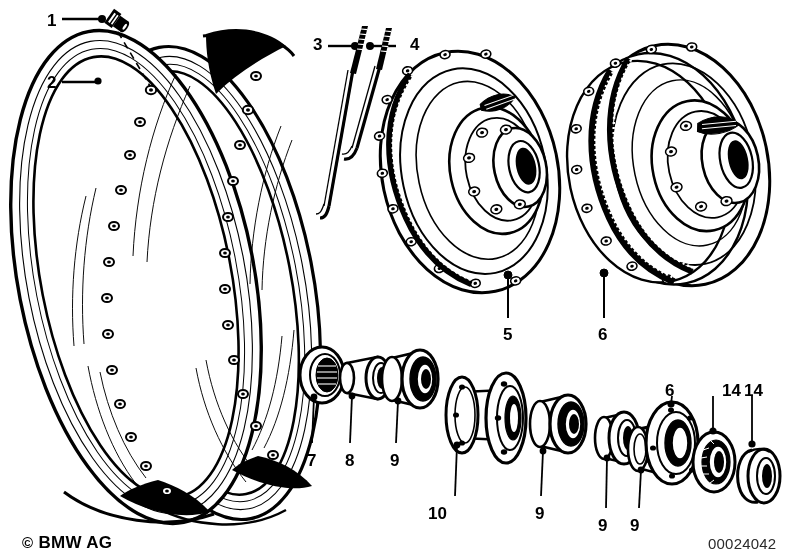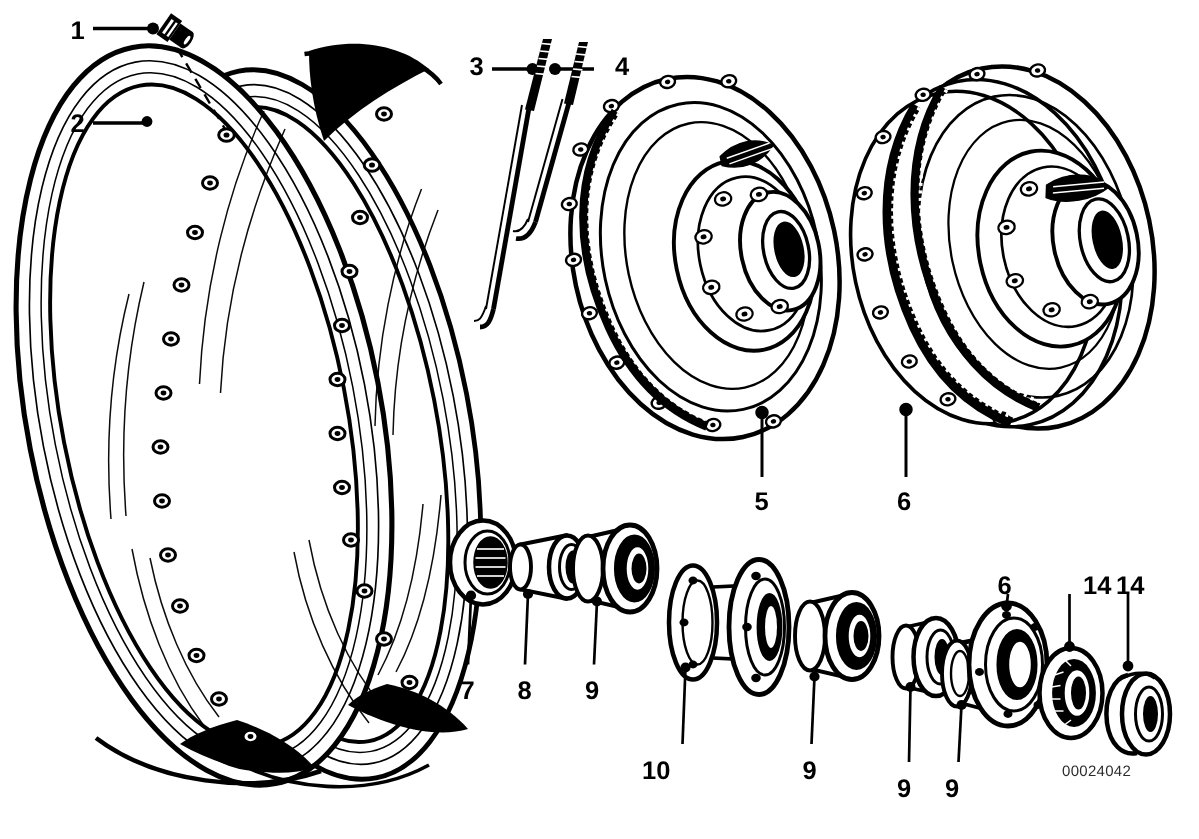--- a/index.html
+++ b/index.html
@@ -6,21 +6,21 @@
   body{width:799px;height:559px;overflow:hidden;
        font-family:"Liberation Sans",sans-serif;color:#000;}
   #sheet{position:relative;width:799px;height:559px;background:#fff;}
   svg#art{position:absolute;left:0;top:0;width:799px;height:559px;}
   .callout{position:absolute;font-weight:bold;font-size:17px;line-height:1;
            color:#000;font-family:"Liberation Sans",sans-serif;
            white-space:nowrap;}
   .footer-copy{position:absolute;left:22px;top:533px;font-size:17px;
                font-weight:bold;letter-spacing:.3px;}
   .footer-copy .cmark{font-size:15px;}
-  .drawing-no{position:absolute;left:708px;top:509px;font-size:10px;
+  .drawing-no{position:absolute;left:708px;top:535px;font-size:15px;
               color:#2b2b2b;letter-spacing:.2px;}
 </style>
 </head>
 <body>
 
 <div id="sheet">
 
   <svg id="art" viewBox="0 0 799 559">
     <defs>
       <clipPath id="rimClipA">
@@ -469,15 +469,19 @@
   <div class="callout" style="left:345px; top:452px;">8</div>
   <div class="callout" style="left:390px; top:452px;">9</div>
   <div class="callout" style="left:428px; top:505px;">10</div>
   <div class="callout" style="left:535px; top:505px;">9</div>
   <div class="callout" style="left:598px; top:517px;">9</div>
   <div class="callout" style="left:630px; top:517px;">9</div>
   <div class="callout" style="left:665px; top:382px;">6</div>
   <div class="callout" style="left:706px; top:382px;margin-left:16px;">14</div>
   <div class="callout" style="left:744px; top:382px;">14</div>
 
+  <div class="footer-copy">
+    <span class="cmark">©</span>
+    <span>BMW AG</span>
+  </div>
   <div class="drawing-no">00024042</div>
 
 </div>
 
 </body></html>

